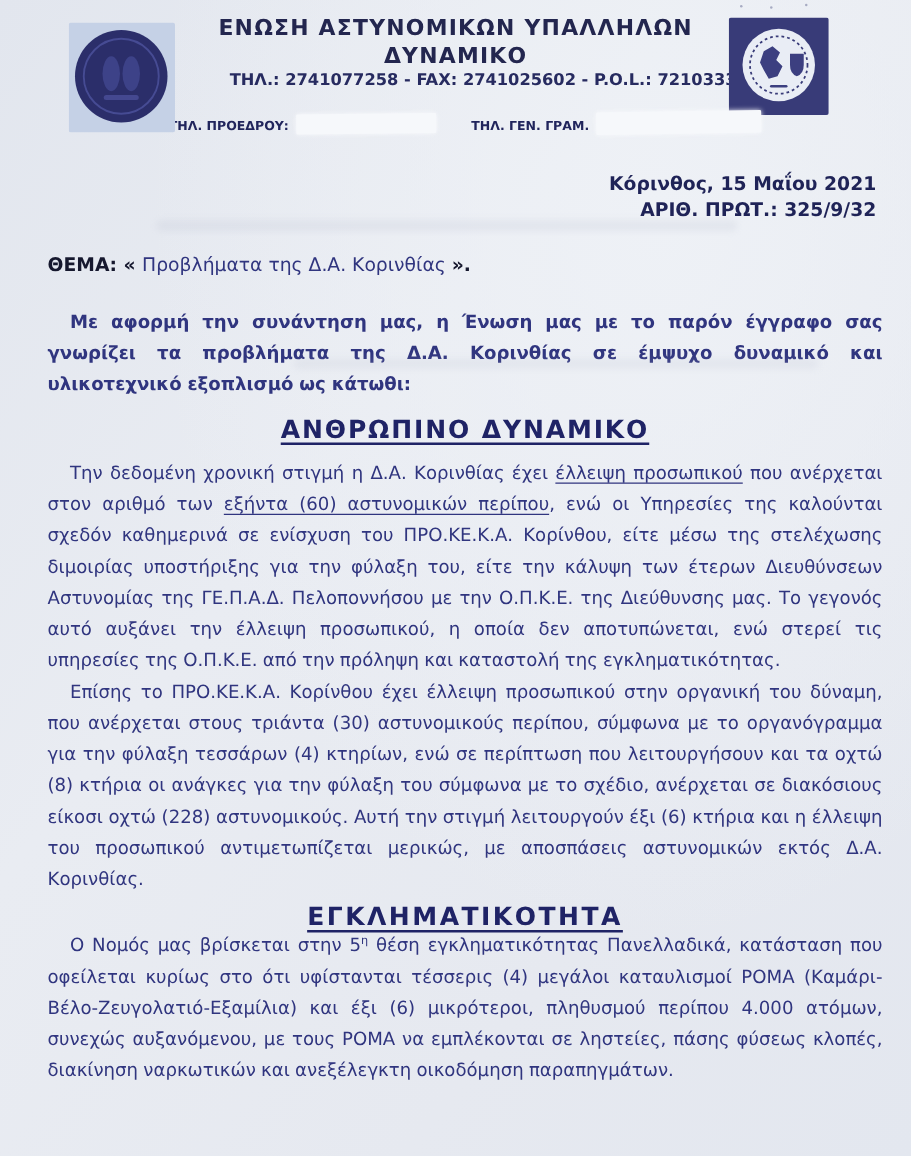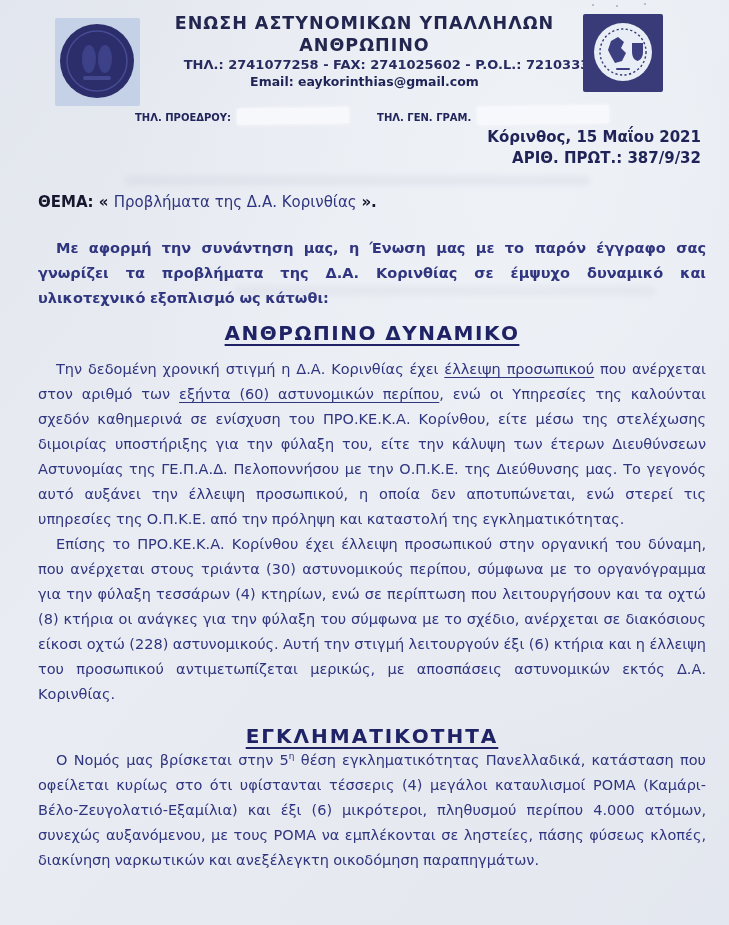--- a/index.html
+++ b/index.html
@@ -32,35 +32,35 @@
 
   
   .contacts-row { margin: 16px 0 0 135px; font-weight: 700; font-size: 10px;
                   line-height: 18px; color: #21255c; white-space: nowrap; }
   .redact { display: inline-block; vertical-align: -3px; background: #f6f8fb;
             border-radius: 1px; box-shadow: 0 0 4px rgba(250,251,253,.95); }
   .redact.r1 { width: 112px; height: 16px; margin: 0 28px 0 6px; transform: rotate(-.7deg); }
   .redact.r2 { width: 132px; height: 18px; margin-left: 6px; transform: rotate(-.9deg); }
 
   
-  .ref-block { padding-right: 28px; text-align: right;
+  .ref-block { margin-top: 26px; padding-right: 28px; text-align: right;
                font-weight: 700; font-size: 15px; line-height: 21px; color: #1f2357; }
 
   
   .doc-body { margin: 0 23px 0 38px; width: 668px; }
   .subject { margin-top: 24px; font-size: 15px; line-height: 19px; }
   .para { margin: 0; text-align: justify; text-indent: 18px;
           font-size: 14.5px; line-height: 25px; word-spacing: -0.4px; }
   .para.intro { margin-top: 24px; line-height: 25px; font-weight: bold; }
   .para.mt { }
   .section-heading { margin-top: 10px; text-align: center; font-weight: 700;
           font-size: 20px; line-height: 24px; letter-spacing: 1.5px; color: #1f2366;
           text-decoration: underline; text-underline-offset: 4px;
           text-decoration-thickness: 1.5px; }
-  .section-heading.h2 { margin-top: 17px; letter-spacing: 2px; }
+  .section-heading.h2 { margin-top: 4px; letter-spacing: 2px; }
   .first-body-para { margin-top: 12px; }
 
   
   .run-u { text-decoration: underline; text-underline-offset: 3px;
            text-decoration-thickness: 1.3px; }
   .run-b { font-weight: 700; }
   .run-k { color: #16182e; text-align: center; }
   .run-sup { vertical-align: super; font-size: 0.62em; line-height: 0; }
 
   
@@ -96,32 +96,31 @@
         <rect width="80" height="78" rx="2" fill="#383b78"></rect>
         <circle cx="40" cy="38" r="29" fill="#e9edf5"></circle>
         <circle cx="40" cy="38" r="23" fill="none" stroke="#383b78" stroke-width="1.4" stroke-dasharray="2.2 2.4"></circle>
         <path d="M28 27 l7 -4 6 5 -3 6 5 5 -4 8 -7 2 -4 -7 -3 -6 z" fill="#3c3f80"></path>
         <path d="M49 29 h11 v9 q0 7 -5.5 9 q-5.5 -2 -5.5 -9 z" fill="#3c3f80"></path>
         <rect x="33" y="54" width="14" height="2" rx="1" fill="#3c3f80"></rect>
       </svg>
     </div>
 
     <div class="org-name">ΕΝΩΣΗ ΑΣΤΥΝΟΜΙΚΩΝ ΥΠΑΛΛΗΛΩΝ</div>
-    <div class="org-name">ΑΝΘΡΩΠΙΝΟ</div>
+    <div class="org-name">ΔΥΝΑΜΙΚΟ</div>
     <div class="lh-contact">ΤΗΛ.: 2741077258  -  FAX: 2741025602 - P.O.L.: 7210333</div>
-    <div class="lh-email">Email: eaykorinthias@gmail.com</div>
   </div>
 
   <div class="contacts-row">
     <span>ΤΗΛ. ΠΡΟΕΔΡΟΥ:</span><span class="redact r1"></span><span>ΤΗΛ. ΓΕΝ. ΓΡΑΜ.</span><span class="redact r2"></span>
   </div>
 
   <div class="ref-block">
     <div>Κόρινθος, 15 Μαΐου 2021</div>
-    <div>ΑΡΙΘ. ΠΡΩΤ.: 387/9/32</div>
+    <div>ΑΡΙΘ. ΠΡΩΤ.: 325/9/32</div>
   </div>
 
   <div class="doc-body">
     <div class="subject"><span class="run-b run-k">ΘΕΜΑ: </span><span class="run-b run-k">« </span><span>Προβλήματα της Δ.Α. Κορινθίας </span><span class="run-b run-k">».</span></div>
 
     <p class="para intro"><span>Με αφορμή την συνάντηση μας, η Ένωση μας με το παρόν έγγραφο σας γνωρίζει τα προβλήματα της Δ.Α. Κορινθίας σε έμψυχο δυναμικό και υλικοτεχνικό εξοπλισμό ως κάτωθι:</span></p>
 
     <div class="section-heading">ΑΝΘΡΩΠΙΝΟ ΔΥΝΑΜΙΚΟ</div>
 
     <p class="para first-body-para"><span>Την δεδομένη χρονική στιγμή η Δ.Α. Κορινθίας έχει </span><span class="run-u">έλλειψη προσωπικού</span><span> που ανέρχεται στον αριθμό των </span><span class="run-u">εξήντα (60) αστυνομικών περίπου</span><span>, ενώ οι Υπηρεσίες της καλούνται σχεδόν καθημερινά σε ενίσχυση του ΠΡΟ.ΚΕ.Κ.Α. Κορίνθου, είτε μέσω της στελέχωσης διμοιρίας υποστήριξης για την φύλαξη του, είτε την κάλυψη των έτερων Διευθύνσεων Αστυνομίας της ΓΕ.Π.Α.Δ. Πελοποννήσου με την Ο.Π.Κ.Ε. της Διεύθυνσης μας. Το γεγονός αυτό αυξάνει την έλλειψη προσωπικού, η οποία δεν αποτυπώνεται, ενώ στερεί τις υπηρεσίες της Ο.Π.Κ.Ε. από την πρόληψη και καταστολή της εγκληματικότητας.</span></p>

